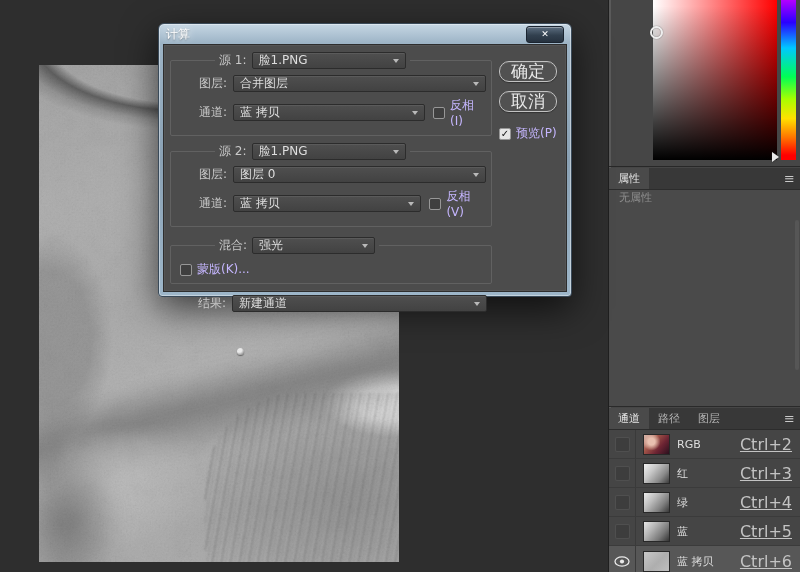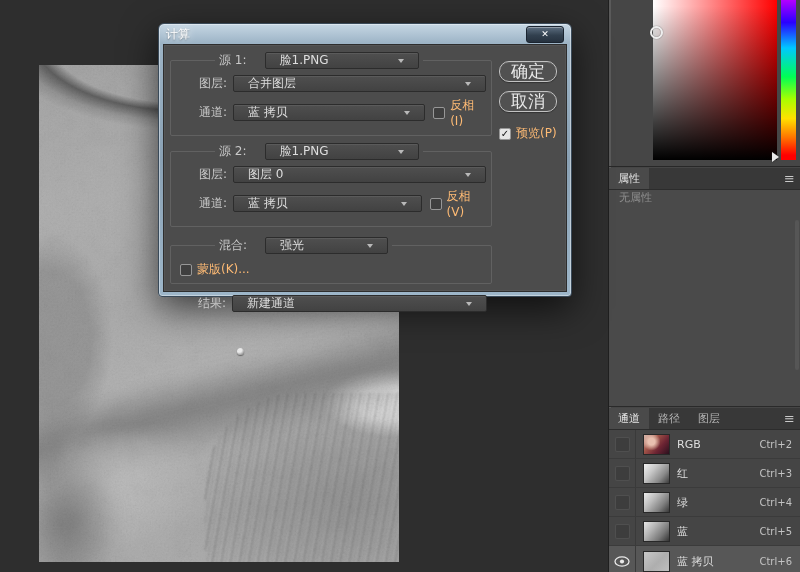--- a/index.html
+++ b/index.html
@@ -70,52 +70,52 @@
   .eye-cell{width:26px;height:100%;border-right:1px solid #3a3a3a;display:flex;align-items:center;justify-content:center;}
   .eye-box{width:13px;height:13px;border:1px solid rgba(255,255,255,.09);background:rgba(0,0,0,.1);border-radius:2px;}
   .thumb{width:27px;height:21px;margin:0 7px;border:1px solid #282828;box-sizing:border-box;}
   .thumb.rgb{background:radial-gradient(circle at 30% 35%,#e8c0b0 0 16%,rgba(0,0,0,0) 42%),
     linear-gradient(130deg,#d8b8ac 0%,#a05448 35%,#6d2433 65%,#2a101e 100%);}
   .thumb.g1{background:linear-gradient(130deg,#f2f2f2 0%,#c6c6c6 35%,#8a8a8a 70%,#3c3c3c 100%);}
   .thumb.g2{background:linear-gradient(130deg,#ededed 0%,#bdbdbd 35%,#808080 70%,#383838 100%);}
   .thumb.g3{background:linear-gradient(130deg,#e6e6e6 0%,#b4b4b4 35%,#787878 70%,#333 100%);}
   .thumb.copy{background:linear-gradient(135deg,#c8c8c8 0%,#aeaeae 55%,#bebebe 100%);}
   .chan-name{flex:1;}
-  .chan-key{margin-right:9px;font-size:10px;color:#c3c3c3;}
+  .chan-key{margin-right:9px;font-size:16px;color:#c3c3c3;text-decoration:underline;}
 
   
   .dialog{position:absolute;left:158px;top:23px;width:414px;height:274px;box-sizing:border-box;
     border:1px solid #3a4a59;border-radius:6px 6px 4px 4px;
     background:linear-gradient(180deg,#c6d7e4 0%,#9db4c6 7%,#8aa1b4 50%,#9db6c9 100%);
     box-shadow:0 12px 36px rgba(0,0,0,.65), inset 0 0 0 1px rgba(255,255,255,.4);}
   .dlg-titlebar{height:20px;display:flex;align-items:center;padding:0 7px;}
   .dlg-title{font-size:12px;color:#fff;text-shadow:0 0 8px rgba(255,255,255,.9),0 1px 2px rgba(0,0,0,.45);}
   .dlg-close{margin-left:auto;width:36px;height:15px;cursor:default;
     background:linear-gradient(180deg,#5c6e80 0%,#32404f 55%,#26323f 100%);
     border:1px solid #1a2430;border-radius:3px;color:#fff;font-size:9px;font-weight:bold;
     display:flex;align-items:center;justify-content:center;
     box-shadow:inset 0 1px 0 rgba(255,255,255,.35);}
   .dlg-body{position:absolute;left:4px;right:4px;top:20px;bottom:4px;background:#4c4c4c;
     border:1px solid #2e2e2e;box-shadow:inset 0 0 0 1px rgba(255,255,255,.05);
     padding:7px 74px 0 6px;box-sizing:border-box;color:#c9c9c9;font-size:12px;}
   fieldset{border:1px solid #616161;border-radius:2px;margin:0;padding:1px 5px 7px 0;}
   fieldset + fieldset{margin-top:7px;}
-  legend{margin-left:44px;padding:0 4px;display:flex;align-items:center;gap:18px;}
+  legend{margin-left:44px;padding:0 4px;display:flex;align-items:center;gap:5px;}
   .frow{display:flex;align-items:center;margin-top:5px;}
   .flabel{width:56px;text-align:right;margin-right:6px;color:#c9c9c9;flex:none;}
   .dd{height:17px;background:linear-gradient(180deg,#4f4f4f,#424242);border:1px solid #2c2c2c;
-    border-radius:2px;display:flex;align-items:center;padding:0 14px;font-size:12px;color:#dedede;
+    border-radius:2px;display:flex;align-items:center;padding:0 6px;font-size:12px;color:#dedede;
     box-shadow:inset 0 1px 0 rgba(255,255,255,.07);box-sizing:border-box;cursor:default;}
   .chev{margin-left:auto;width:0;height:0;border-left:3.5px solid transparent;
     border-right:3.5px solid transparent;border-top:4px solid #b9b9b9;}
   .w154{width:154px;} .w108{width:123px;} .w197{width:197px;} .grow{flex:1;}
   .cb{width:12px;height:12px;border:1px solid #979797;background:#3f3f3f;border-radius:2px;
     flex:none;box-sizing:border-box;}
   .cb.checked{background:#e6e6e6;color:#111;font-size:10px;line-height:10px;text-align:center;}
-  .cb-label{margin-left:5px;color:#fdba74;}
+  .cb-label{margin-left:5px;color:#c4b5fd;}
   .op-input{width:40px;background:transparent;border:none;border-bottom:1px solid #8c8c8c;
     color:#dedede;font-size:12px;font-family:inherit;padding:0 2px 1px 2px;margin-right:10px;}
   .mix-fieldset{padding-bottom:5px;}
   .mask-row{margin-left:9px;margin-top:6px;}
   .result-row{margin-top:11px;}
   .dlg-right{position:absolute;right:7px;top:16px;width:62px;display:flex;flex-direction:column;align-items:center;}
   .btn{width:56px;height:19px;border:1px solid #c2c2c2;border-radius:10px;background:rgba(255,255,255,.03);
     color:#e8e8e8;font-size:17px;display:flex;align-items:center;justify-content:center;cursor:default;
     box-shadow:0 1px 1px rgba(0,0,0,.35), inset 0 1px 0 rgba(255,255,255,.08);}
   .btn + .btn{margin-top:9px;}

